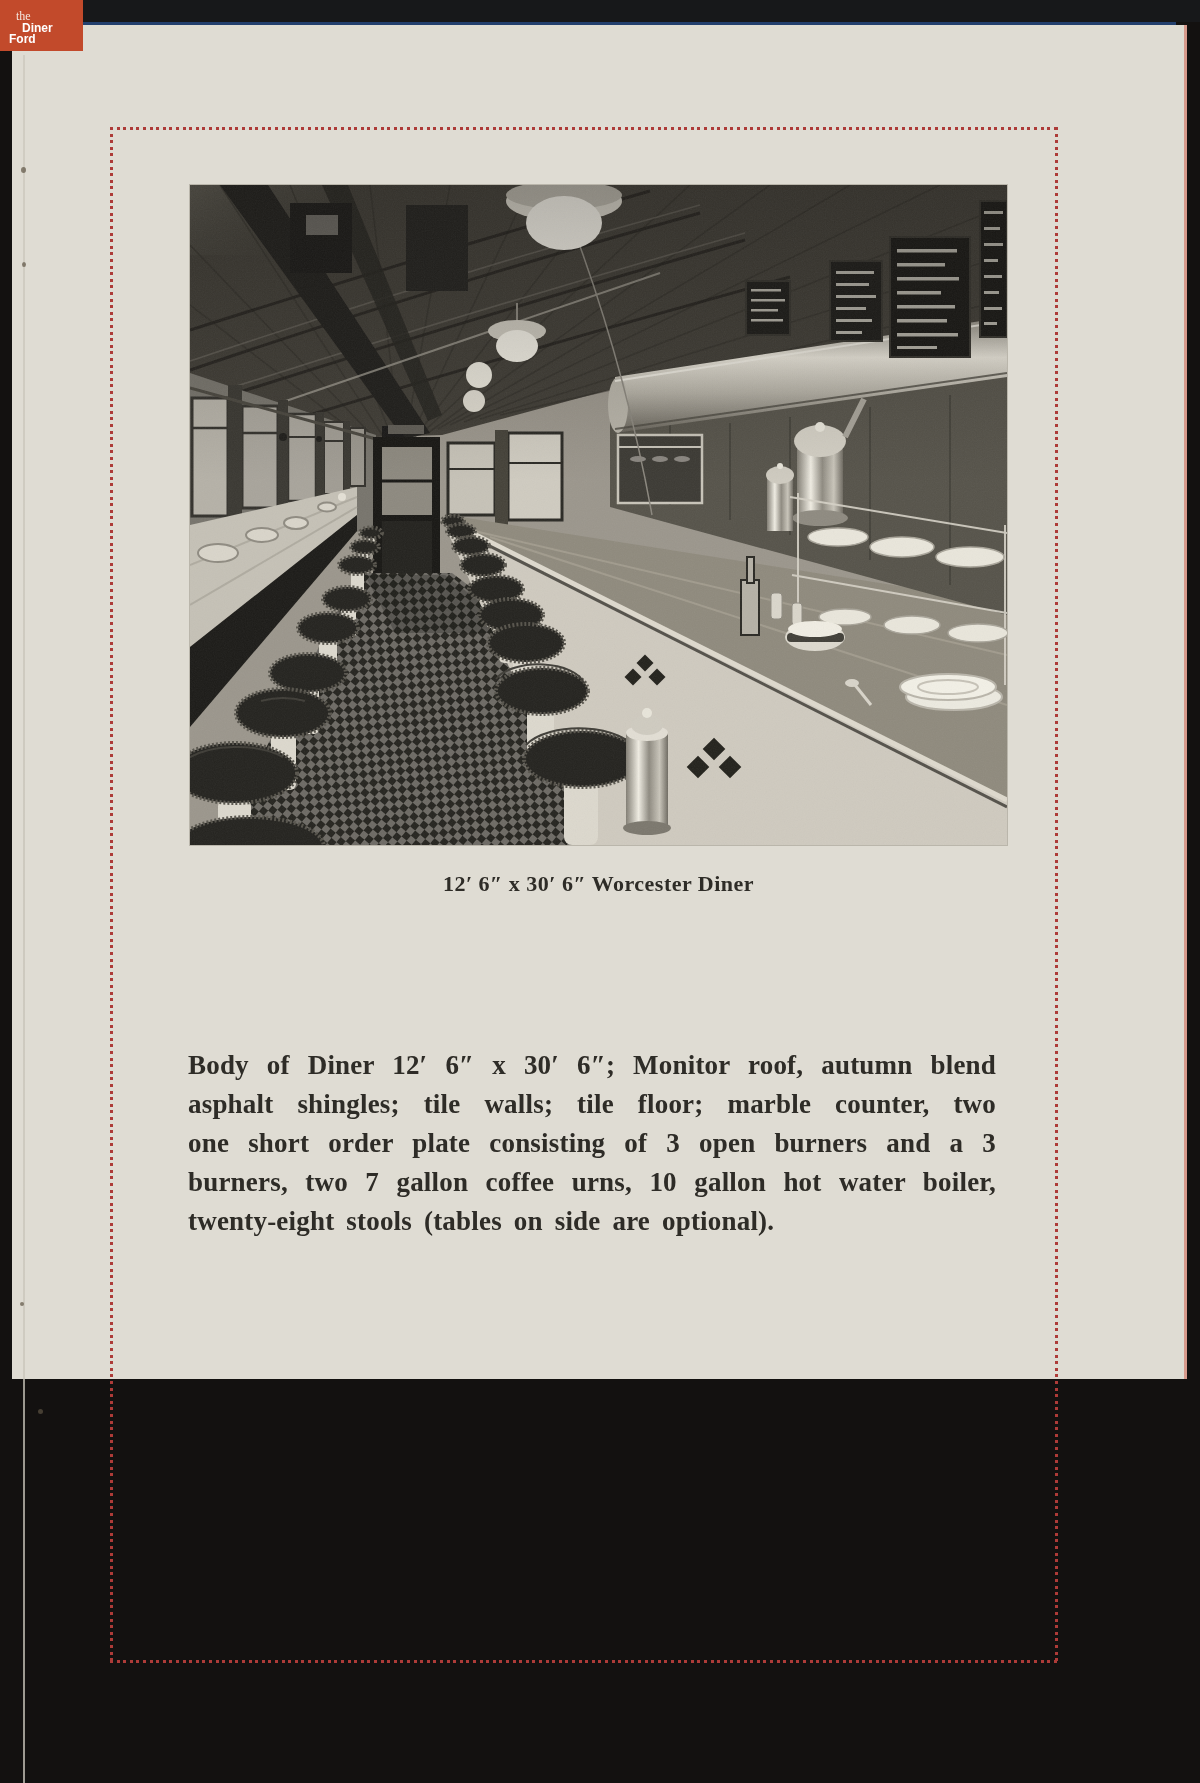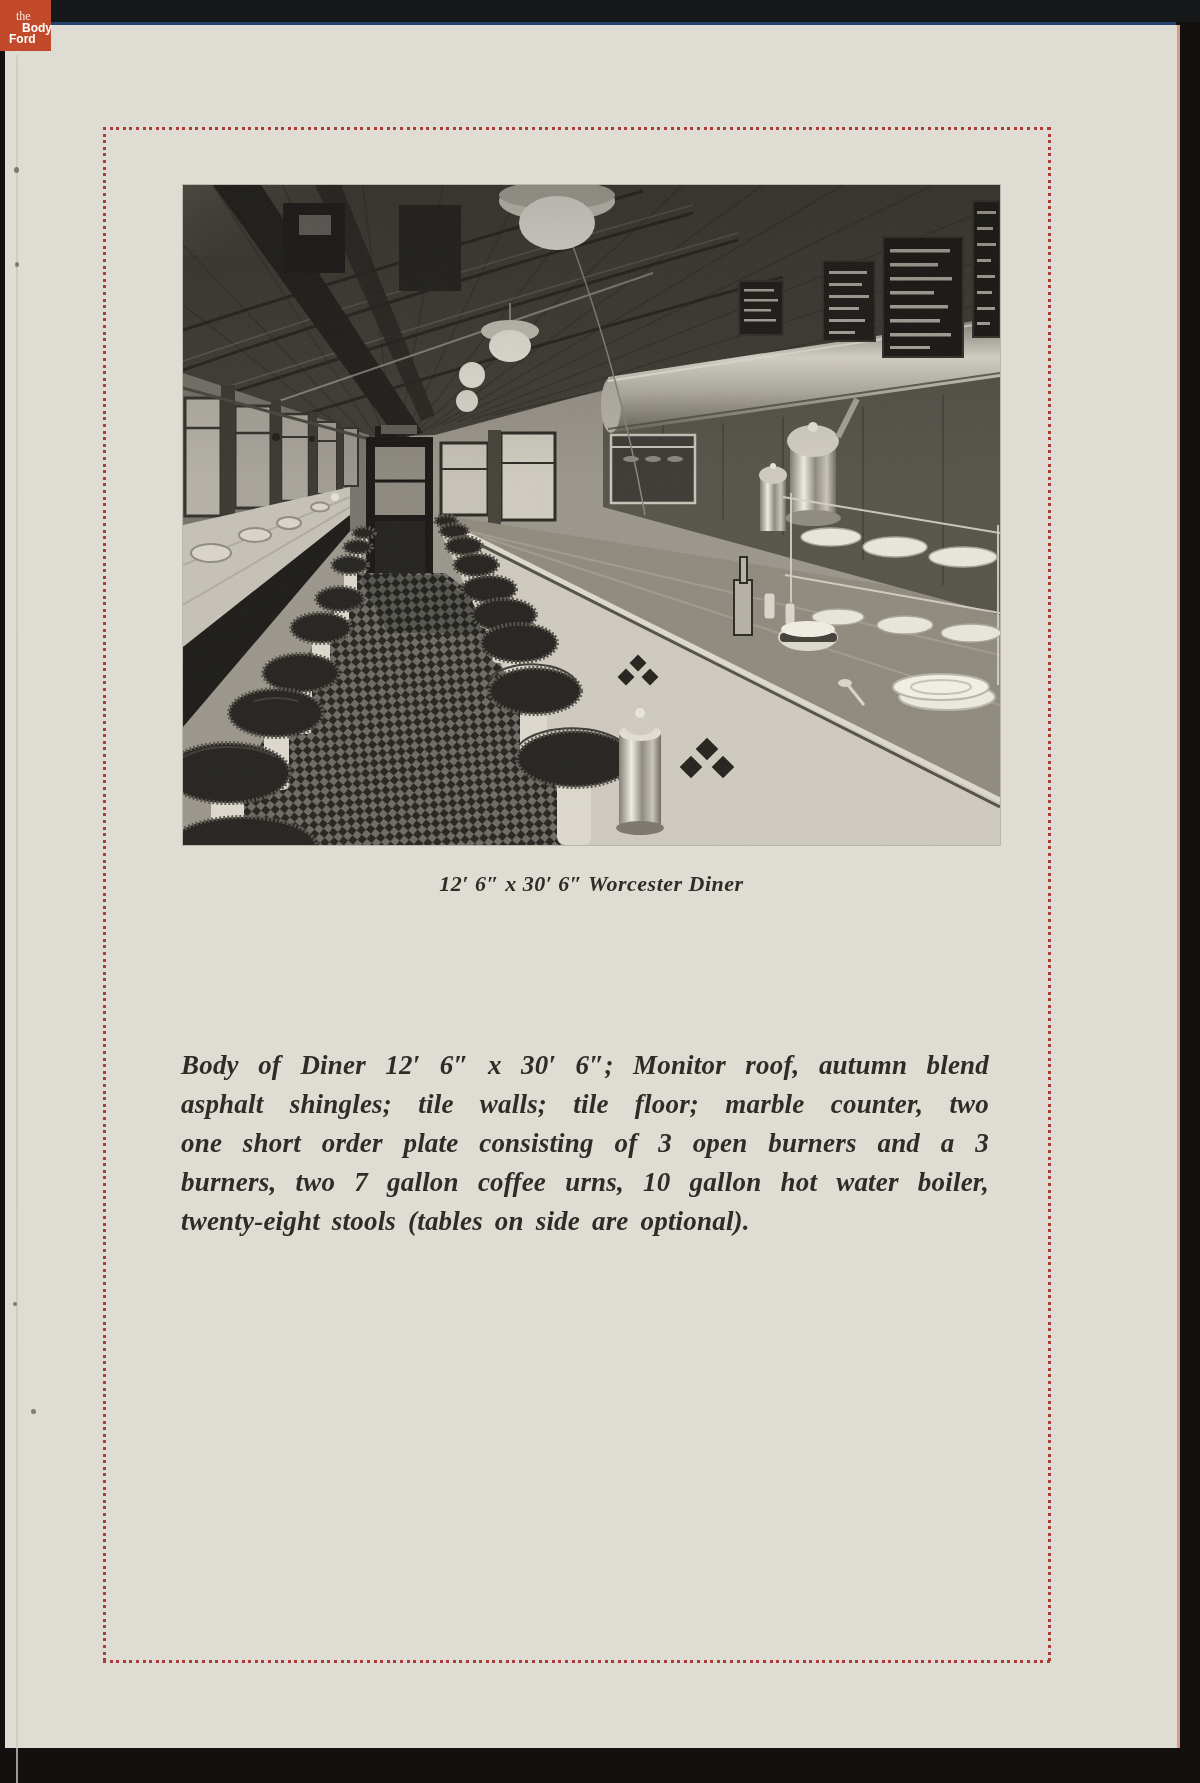--- a/index.html
+++ b/index.html
@@ -5,21 +5,21 @@
   :root{
     --scan-bg:#131110; --top-strip:#17181a; --blue-line:#23406e;
     --page-bg:#dfdcd3; --dot-red:#ad3b38; --page-edge-pink:#d79a8c;
     --logo-red:#c24a2b; --ink:#2e2c27;
   }
   html,body{margin:0;padding:0;background:var(--scan-bg);}
   .stage{position:relative;width:1200px;height:1783px;background:var(--scan-bg);overflow:hidden;
          font-family:"Liberation Serif",serif;}
   .top-strip{position:absolute;left:0;top:0;width:1200px;height:22px;background:var(--top-strip);}
   .blue-line{position:absolute;left:0;top:22px;width:1176px;height:3px;background:var(--blue-line);}
-  .page{position:absolute;left:5px;top:25px;width:1175px;height:1723px;background:var(--page-bg);font-style:italic;}
+  .page{position:absolute;left:12px;top:25px;width:1175px;height:1354px;background:var(--page-bg);}
   .page-edge{position:absolute;right:0;top:0;width:3px;height:100%;background:var(--page-edge-pink);}
   .crease{position:absolute;left:11px;top:30px;width:2px;height:1728px;
           background:linear-gradient(#ccc8bd,#c7c3b8,#ccc8bd);opacity:.75;}
   .speck{position:absolute;background:#5d5243;border-radius:50%;opacity:.7;}
   .sp1{left:9px;top:142px;width:5px;height:6px;}
   .sp2{left:10px;top:237px;width:4px;height:5px;}
   .sp3{left:8px;top:1277px;width:4px;height:4px;}
   .sp4{left:26px;top:1384px;width:5px;height:5px;}
   
   .dot{position:absolute;}
@@ -35,21 +35,21 @@
   .photo-frame svg{display:block;}
   .caption{position:absolute;left:178px;top:846px;width:817px;text-align:center;
            font-weight:700;font-size:22px;letter-spacing:.5px;color:var(--ink);}
   .body-text{position:absolute;left:176px;top:1021px;width:808px;color:var(--ink);
              font-weight:700;font-size:27px;letter-spacing:.2px;}
   .body-text .line{text-align:justify;text-align-last:justify;line-height:38.9px;height:38.9px;
                    white-space:normal;}
   .body-text .line.last{text-align-last:left;word-spacing:5px;}
   
   .logo{position:absolute;left:0;top:0;width:51px;height:51px;background:var(--logo-red);
-        color:#ffffff;}
+        color:#ffffff;padding-left:32px;}
   .logo .l-the{position:absolute;left:16px;top:9px;font-family:"Liberation Serif",serif;
                font-size:12px;color:#f3e6de;}
   .logo .l-henry{position:absolute;left:22px;top:21px;font-family:"Liberation Sans",sans-serif;
                  font-weight:700;font-size:12px;}
   .logo .l-ford{position:absolute;left:9px;top:32px;font-family:"Liberation Sans",sans-serif;
                 font-weight:700;font-size:12px;}
 </style>
 </head>
 <body>
 
@@ -395,16 +395,16 @@
         <div class="line">Body of Diner 12′ 6″ x 30′ 6″; Monitor roof, autumn blend</div>
         <div class="line">asphalt shingles; tile walls; tile floor; marble counter, two</div>
         <div class="line">one short order plate consisting of 3 open burners and a 3</div>
         <div class="line">burners, two 7 gallon coffee urns, 10 gallon hot water boiler,</div>
         <div class="line last">twenty-eight stools (tables on side are optional).</div>
       </div>
   </div>
 
   <div class="logo">
     <span class="l-the">the</span>
-    <span class="l-henry">Body</span>
+    <span class="l-henry">Diner</span>
     <span class="l-ford">Ford</span>
   </div>
 </div>
 
 </body></html>

